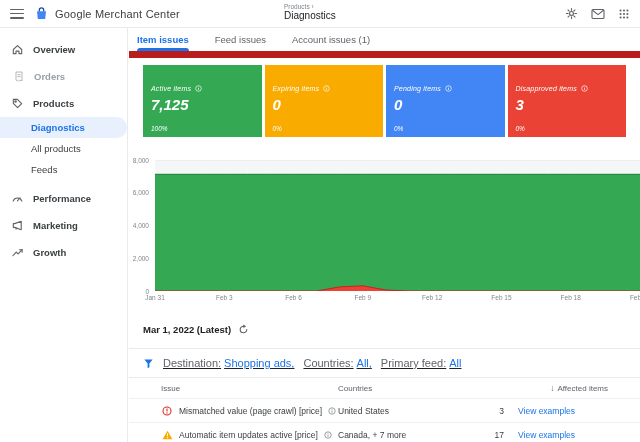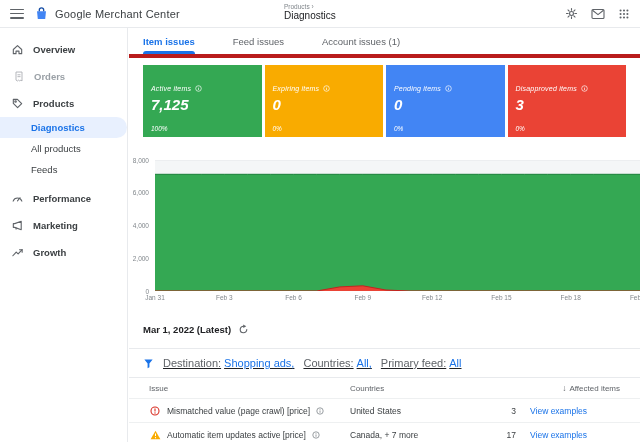--- a/index.html
+++ b/index.html
@@ -27,21 +27,21 @@
   .nav-item { display:flex; align-items:center; height:27px; padding:0 11px; gap:9px;
               font-size:9.5px; font-weight:bold; color:#3c4043; cursor:pointer; white-space:nowrap; }
   .nav-item.disabled { color:#9aa0a6;padding-left:12px; }
   .nav-sub { display:flex; align-items:center; height:21px; padding-left:31px; font-size:9.5px;
              color:#3c4043; cursor:pointer; white-space:nowrap; }
   .nav-sub.active { background:#e8f0fe; color:#1a73e8; font-weight:bold; border-radius:0 12px 12px 0; }
   .nav-ico { width:13px; display:flex; justify-content:center; }
 
   
   .main { position:absolute; top:28px; left:129px; right:0; bottom:0; background:#fff; overflow:hidden; }
-  .tabs { display:flex; gap:38px; padding:0 14px; height:30px; border-bottom:4px solid #b91c1c; }
+  .tabs { display:flex; gap:26px; padding:0 8px; height:30px; border-bottom:7px solid #b91c1c; }
   .tab { display:flex; align-items:center; font-size:9.5px; color:#5f6368; position:relative; cursor:pointer; white-space:nowrap; }
   .tab.active { color:#1a73e8; font-weight:bold; }
   .tab.active::after { content:""; position:absolute; left:0; right:0; bottom:0; height:3px;
                        background:#1a73e8; border-radius:3px 3px 0 0; }
 
   
   .cards { display:flex; gap:3px; margin:7px 14px 0 14px; }
   .stat-card { flex:1; height:72px; color:#fff; padding:20px 8px; position:relative; cursor:pointer;font-style:italic; }
   .card-head { display:flex; align-items:center; font-size:7px; letter-spacing:.2px; }
   .card-info { margin-left:4px; display:flex; color:rgba(255,255,255,.95); cursor:pointer; }
@@ -62,21 +62,21 @@
               font-size:9.5px; font-weight:bold; color:#202124; }
   .refresh { display:flex; cursor:pointer; }
 
   .filter-bar { display:flex; align-items:center; gap:9px; margin-top:13px;
                 border-top:1px solid #e8eaed; padding:8px 14px; }
   .filter-seg { font-size:11px; white-space:nowrap; cursor:pointer;text-decoration:underline; }
   .filter-label { color:#5f6368; }
   .filter-value { color:#1a73e8; margin-left:3px; }
 
   .issue-table { border-top:1px solid #e8eaed; }
-  .t-row { display:flex; align-items:center; padding:0 20px; border-bottom:1px solid #eef0f1; }
+  .t-row { display:flex; align-items:center; padding:0 32px; border-bottom:1px solid #eef0f1; }
   .t-head { height:21px; color:#5f6368; font-size:8px; }
   .t-body-row { height:24px; font-size:8.5px; color:#3c4043; }
   .col-issue { flex:1; display:flex; align-items:center; gap:6px; min-width:0; }
   .col-countries { width:130px; }
   .col-right { width:140px; display:flex; align-items:center; }
   .t-head .col-right { justify-content:flex-end; gap:3px; }
   .sort-arrow { font-size:8.5px; color:#5f6368; cursor:pointer; }
   .affected-num { width:36px; text-align:right; }
   .view-link { margin-left:14px; color:#1a73e8; cursor:pointer; white-space:nowrap; }
   .row-info { display:flex; color:#80868b; cursor:pointer; }

